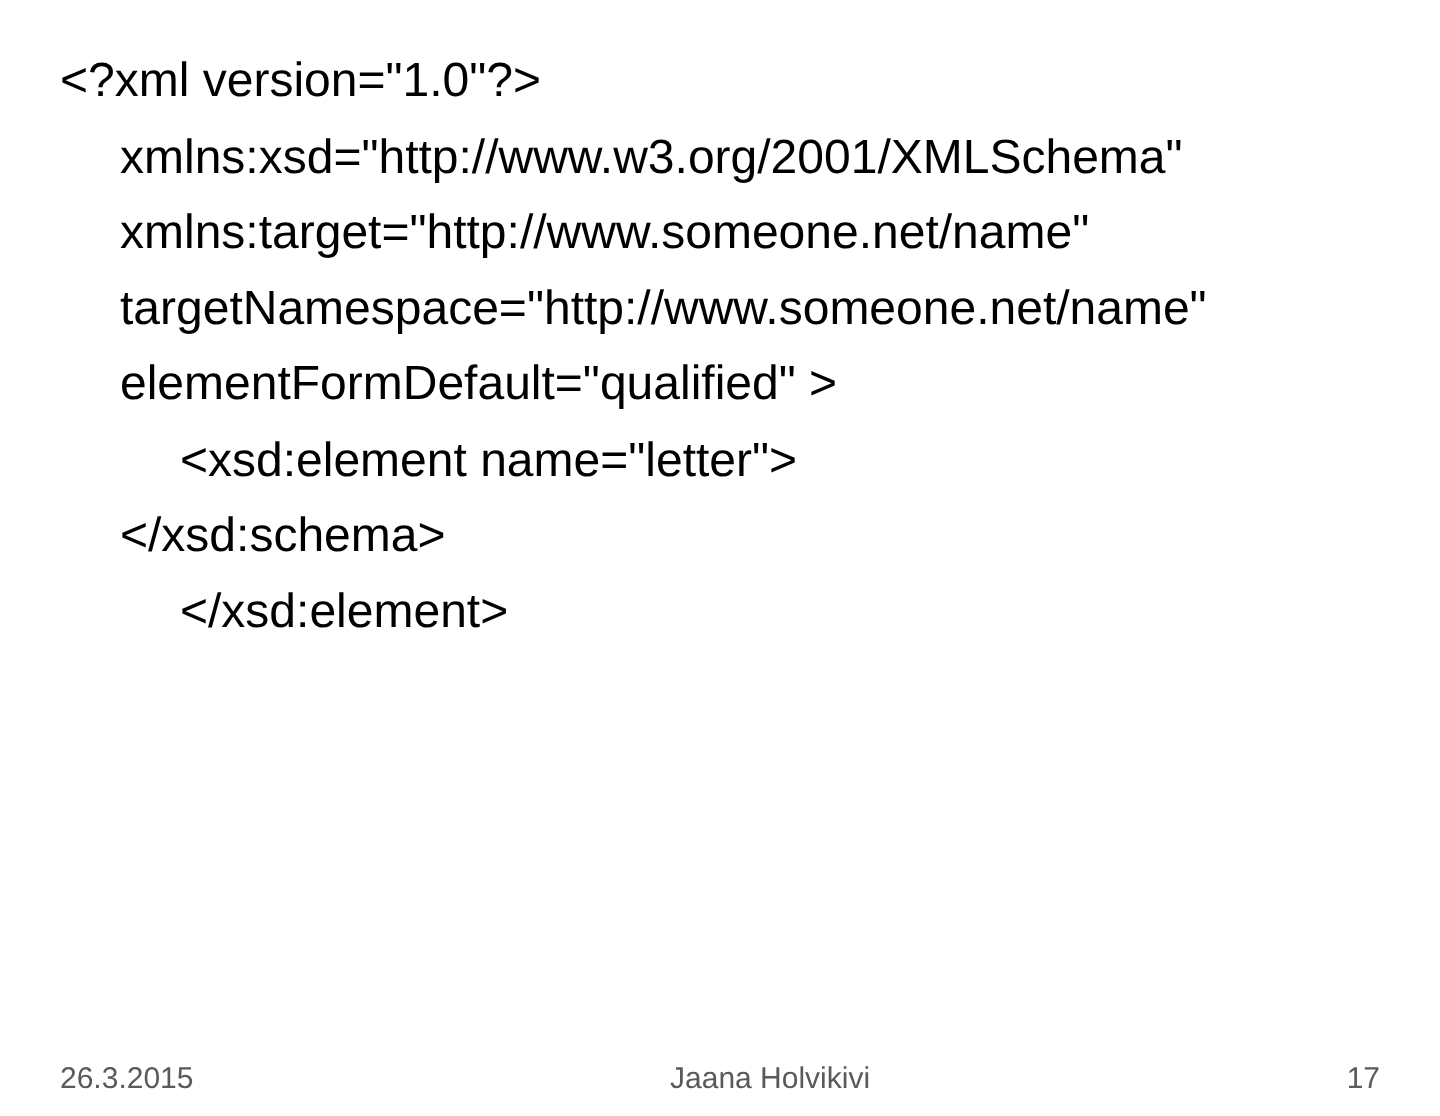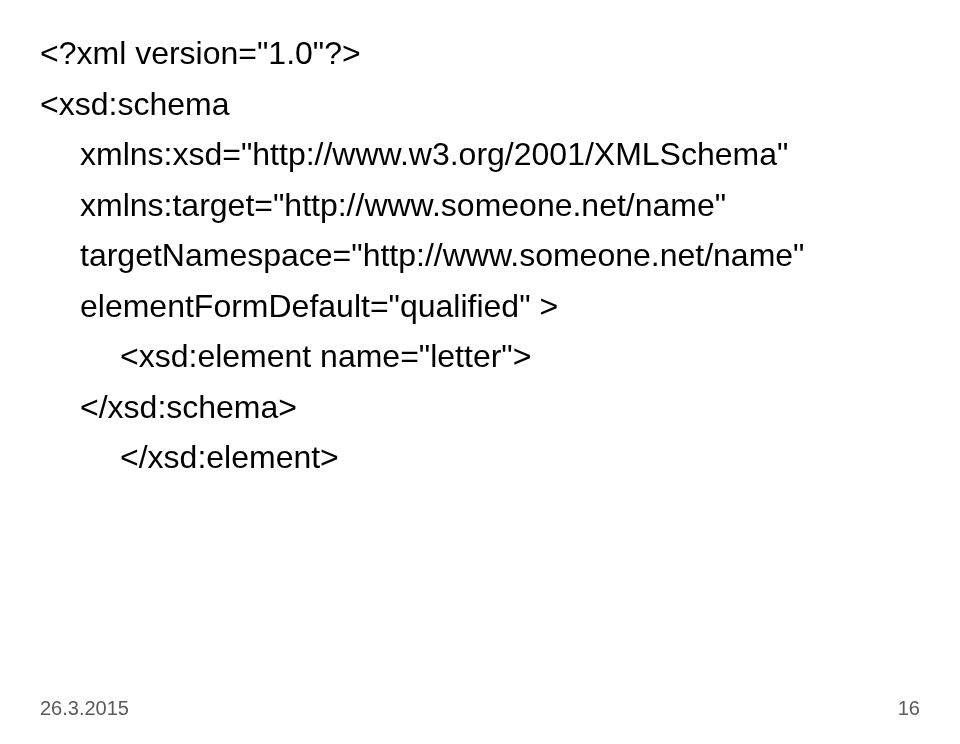--- a/index.html
+++ b/index.html
@@ -23,46 +23,46 @@
     font-size: 32px;
     line-height: 1.58;
     font-weight: 400;
   }
   .code .indent {
     display: inline-block;
     width: 40px;
   }
   .footer {
     position: absolute;
-    bottom: 24px;
+    bottom: 13px;
     left: 40px;
     right: 40px;
     display: flex;
     justify-content: space-between;
     align-items: baseline;
     font-size: 20px;
     color: #5a5a5a;
   }
   .footer .date { }
   .footer .author { text-align: center; flex: 1; }
   .footer .num { }
 </style>
 </head>
 <body>
 
 <div class="page">
   <div class="code">
     <div>&lt;?xml version="1.0"?&gt;</div>
-    <div>&lt;xsd:schema</div>
     <div><span class="indent"></span><span>xmlns:xsd="http://www.w3.org/2001/XMLSchema"</span></div>
     <div><span class="indent"></span><span>xmlns:target="http://www.someone.net/name"</span></div>
     <div><span class="indent"></span><span>targetNamespace="http://www.someone.net/name"</span></div>
     <div><span class="indent"></span><span>elementFormDefault="qualified" &gt;</span></div>
     <div><span class="indent"></span><span class="indent"></span><span>&lt;xsd:element name="letter"&gt;</span></div>
     <div><span class="indent"></span><span>&lt;/xsd:schema&gt;</span></div>
     <div><span class="indent"></span><span class="indent"></span><span>&lt;/xsd:element&gt;</span></div>
   </div>
 
   <div class="footer">
     <span class="date">26.3.2015</span>
-    <span class="num">16</span>
+    <span class="author">Jaana Holvikivi</span>
+    <span class="num">17</span>
   </div>
 </div>
 
 </body></html>

